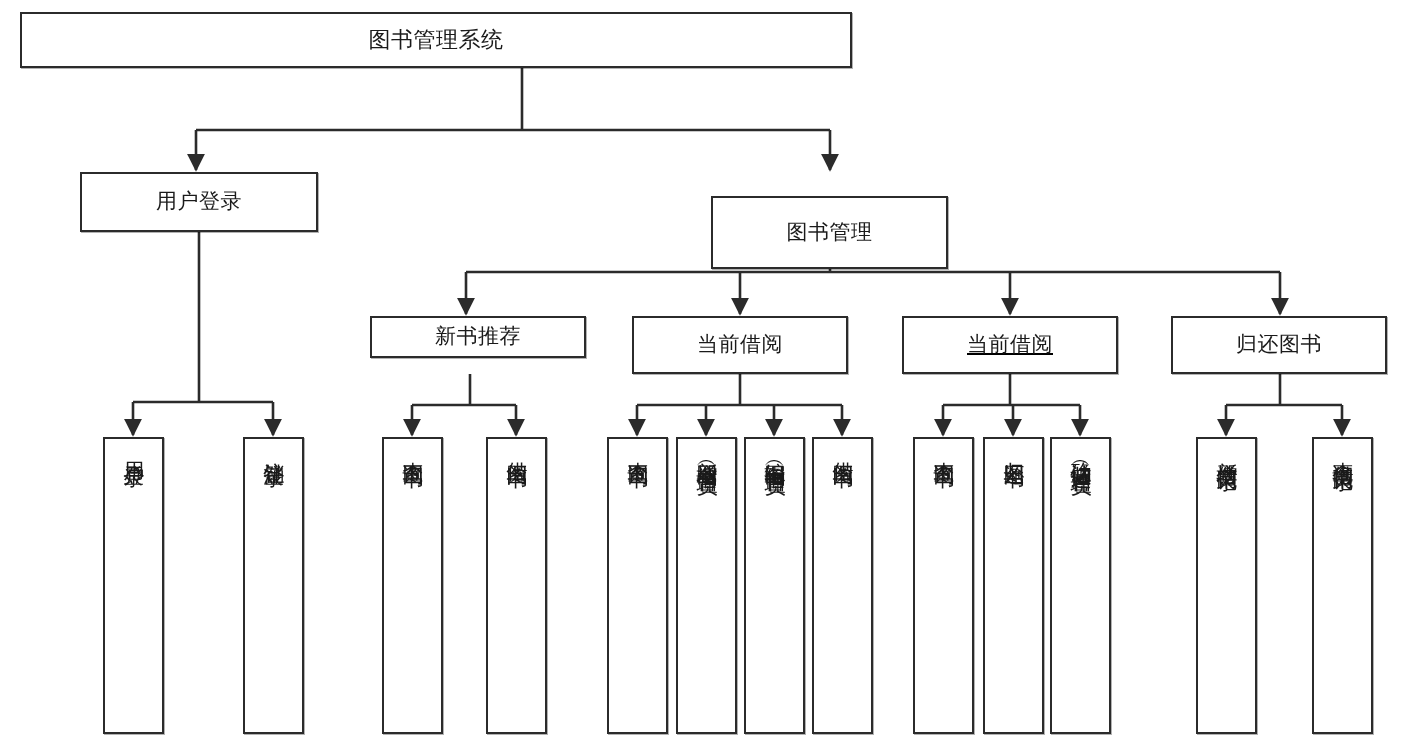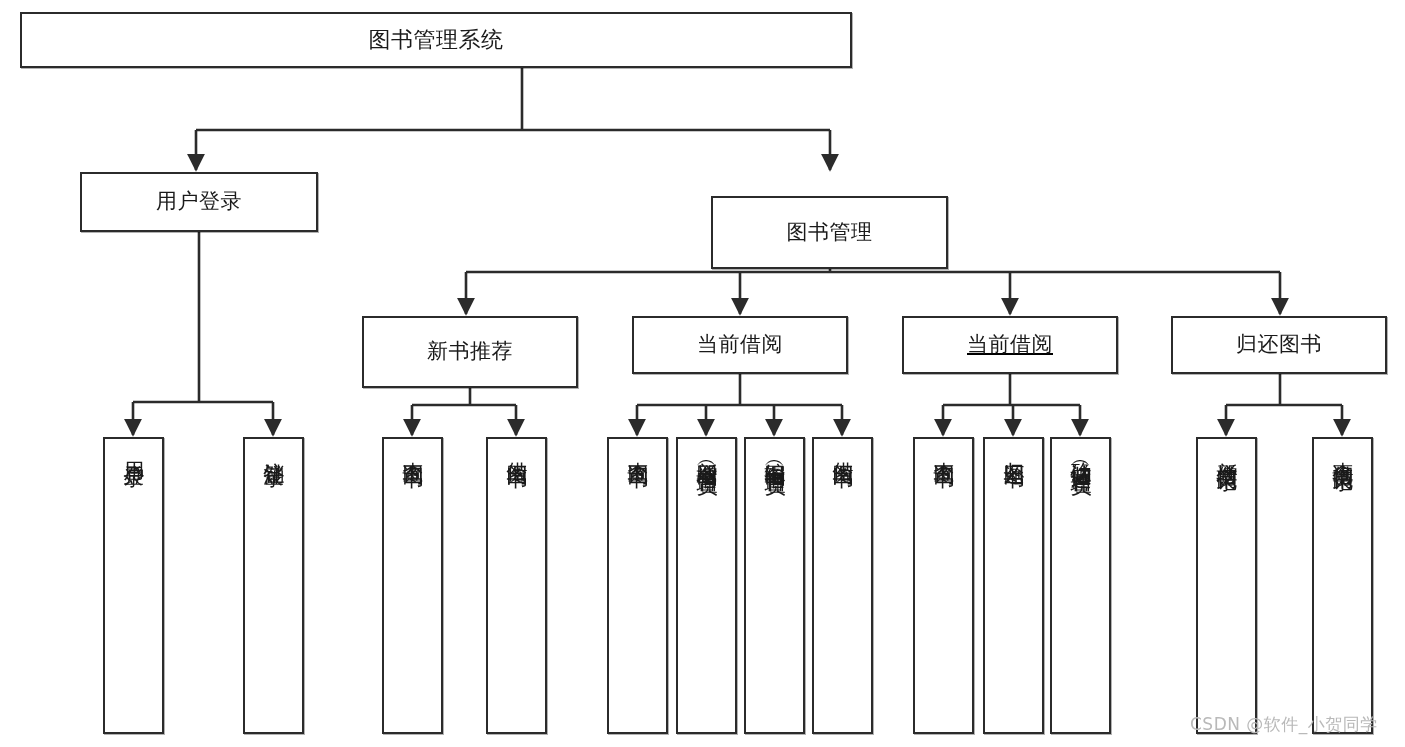--- a/index.html
+++ b/index.html
@@ -129,21 +129,21 @@
     <span class="label">图书管理系统</span>
   </div>
 
   <div class="node horizontal" style="left:80px; top:172px; width:238px; height:60px;">
     <span class="label">用户登录</span>
   </div>
   <div class="node horizontal" style="left:711px; top:183px; width:237px; height:73px;margin-top:13px;">
     <span class="label">图书管理</span>
   </div>
 
-  <div class="node horizontal" style="left:362px; top:316px; width:216px; height:72px;">
+  <div class="node horizontal" style="left:370px; top:316px; width:216px; height:42px;">
     <span class="label">新书推荐</span>
   </div>
   <div class="node horizontal" style="left:632px; top:316px; width:216px; height:58px;">
     <span class="label">当前借阅</span>
   </div>
   <div class="node horizontal" style="left:902px; top:316px; width:216px; height:58px;text-decoration:underline;">
     <span class="label">当前借阅</span>
   </div>
   <div class="node horizontal" style="left:1171px; top:316px; width:216px; height:58px;">
     <span class="label">归还图书</span>
@@ -186,15 +186,14 @@
     <span class="label">确认归还（管理员）</span>
   </div>
 
   <div class="node vertical" style="left:1196px; top:437px; width:61px; height:297px;">
     <span class="label">新增借阅记录</span>
   </div>
   <div class="node vertical" style="left:1312px; top:437px; width:61px; height:297px;">
     <span class="label">查询借阅记录</span>
   </div>
 
-  <div class="watermark" style="left:1190px; top:713px;">CSDN @软件_小贺同学</div>
 
 </div>
 
 </body></html>

